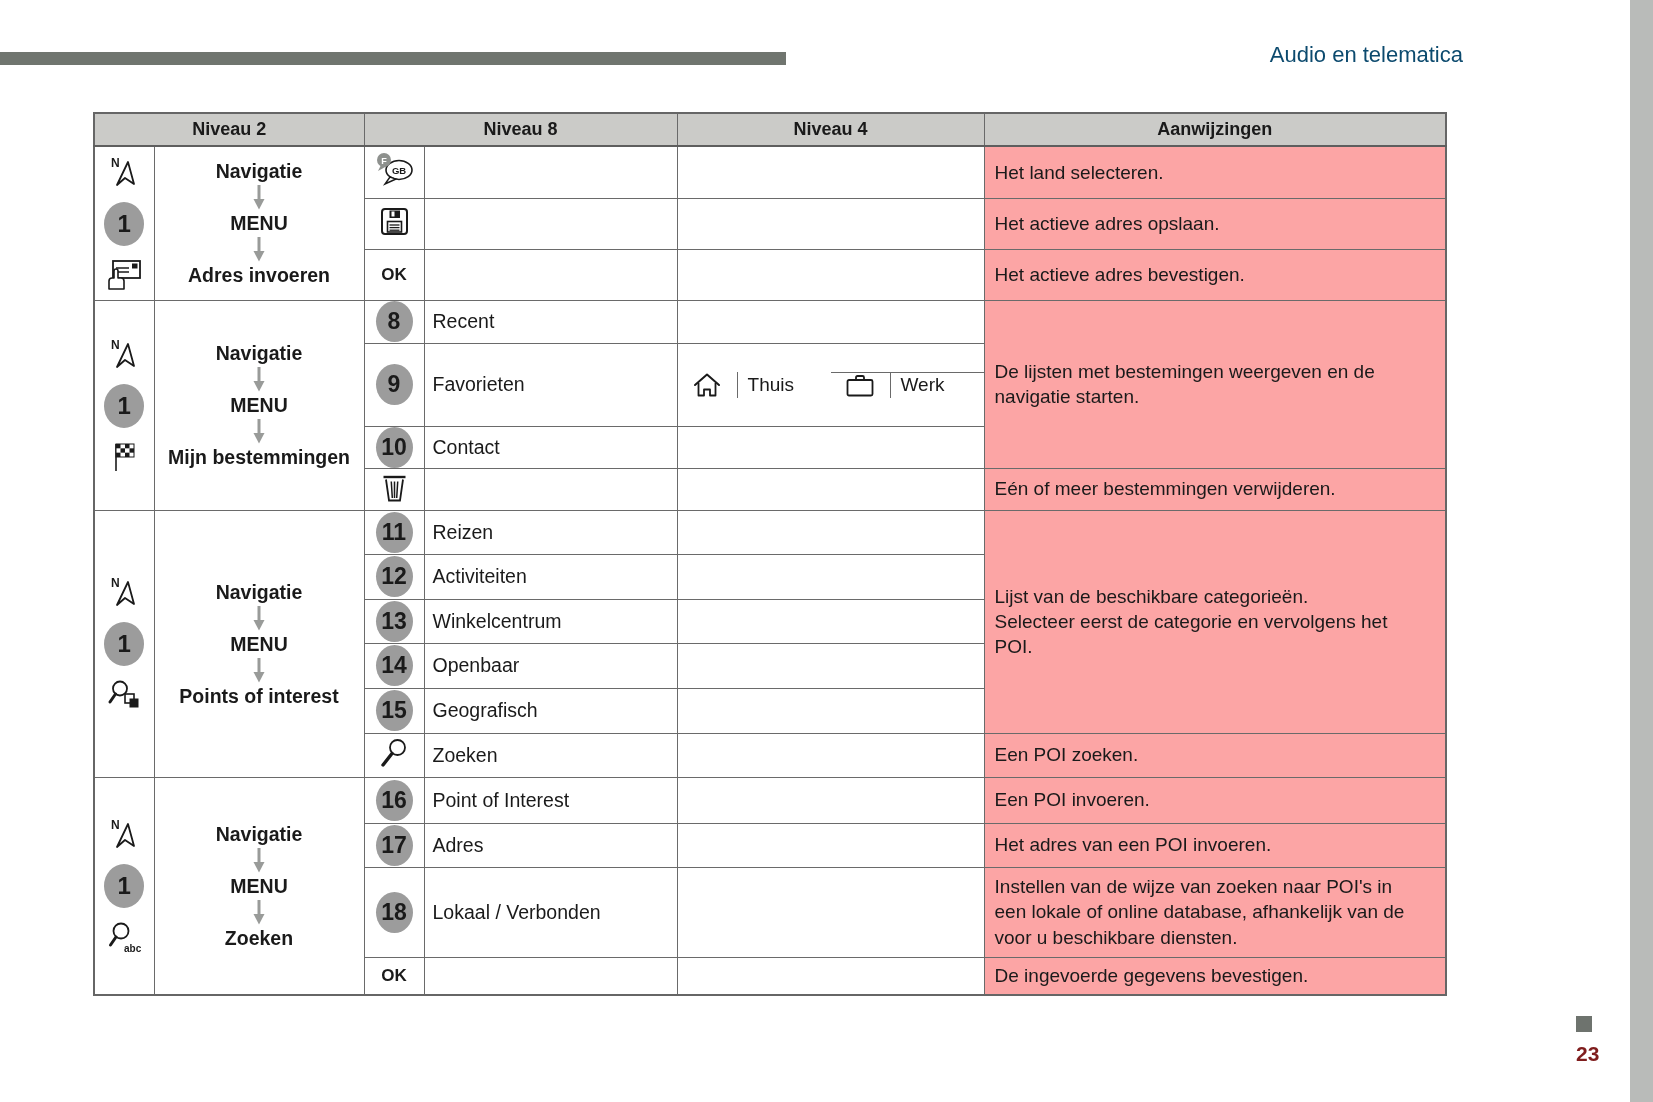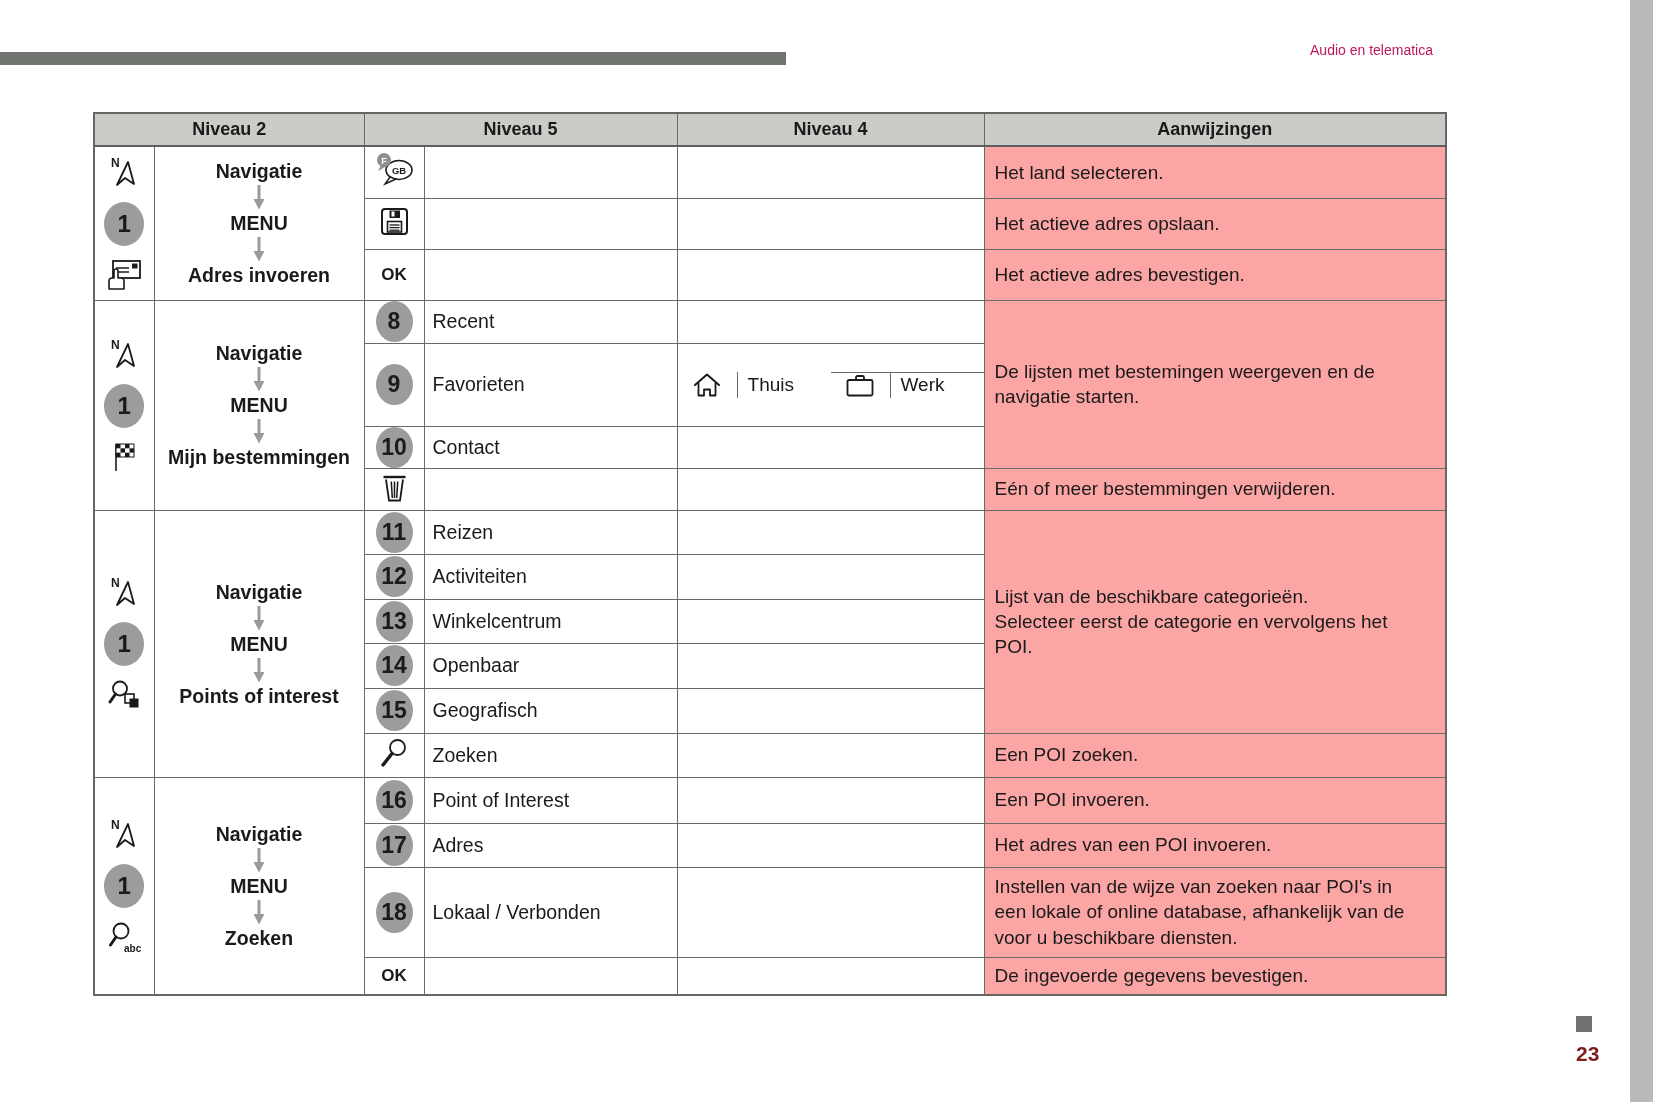--- a/index.html
+++ b/index.html
@@ -1,20 +1,20 @@
 <!DOCTYPE html>
 <html><head>
 <meta charset="utf-8">
 <style>
   html,body{margin:0;padding:0;background:#fff;}
   .page{position:relative;width:1653px;height:1102px;background:#ffffff;
         font-family:"Liberation Sans",sans-serif;color:#1a1a1a;overflow:hidden;}
   .topbar{position:absolute;left:0;top:52px;width:786px;height:13px;background:#70756f;}
   .tabband{position:absolute;right:0;top:0;width:23px;height:1102px;background:#b9bbb9;}
-  .section-title{position:absolute;top:42px;right:220px;font-size:14px;color:#be185d;}
+  .section-title{position:absolute;top:42px;right:190px;font-size:22px;color:#0c4a6e;}
   .page-square{position:absolute;left:1576px;top:1016px;width:16px;height:16px;background:#6e736e;}
   .page-number{position:absolute;left:1576px;top:1042px;font-size:21px;font-weight:bold;color:#7f1d1d;}
 
   table.menu{position:absolute;left:93px;top:112px;width:1352px;border-collapse:collapse;
              table-layout:fixed;border:2px solid #666;}
   .menu th,.menu td{border:1px solid #6a6a6a;padding:0;vertical-align:middle;}
   .menu th{background:#cbcbc8;font-size:18px;font-weight:bold;height:31px;}
   .menu th{border-bottom:2px solid #5e5e5e;}
   td.note{background:#fca5a5;font-size:19px;padding:4px 10px;line-height:1.32;white-space:pre-line;}
   td.lbl{font-weight:normal;font-size:19.5px;padding-left:8px;}
@@ -53,21 +53,21 @@
         <col style="width:210px">
         <col style="width:60px">
       <col style="width:253px">
         <col style="width:307px">
         <col style="width:462px">
     </colgroup>
 
     <tbody>
         <tr>
       <th colspan="2">Niveau 2</th>
-      <th colspan="2">Niveau 5</th>
+      <th colspan="2">Niveau 8</th>
       <th>Niveau 4</th>
       <th>Aanwijzingen</th>
     </tr>
 
     <tr class="h52">
       <td class="icn" rowspan="3">
         <div class="iconstack">
           <svg width="30" height="33" viewBox="0 0 30 33">
             <text x="2" y="11" font-size="12" font-weight="bold" fill="#1a1a1a">N</text>
             <path d="M19 6 L25 28 L16 22 L8 29 Z" fill="#fff" stroke="#1a1a1a" stroke-width="1.8" stroke-linejoin="round"></path>

